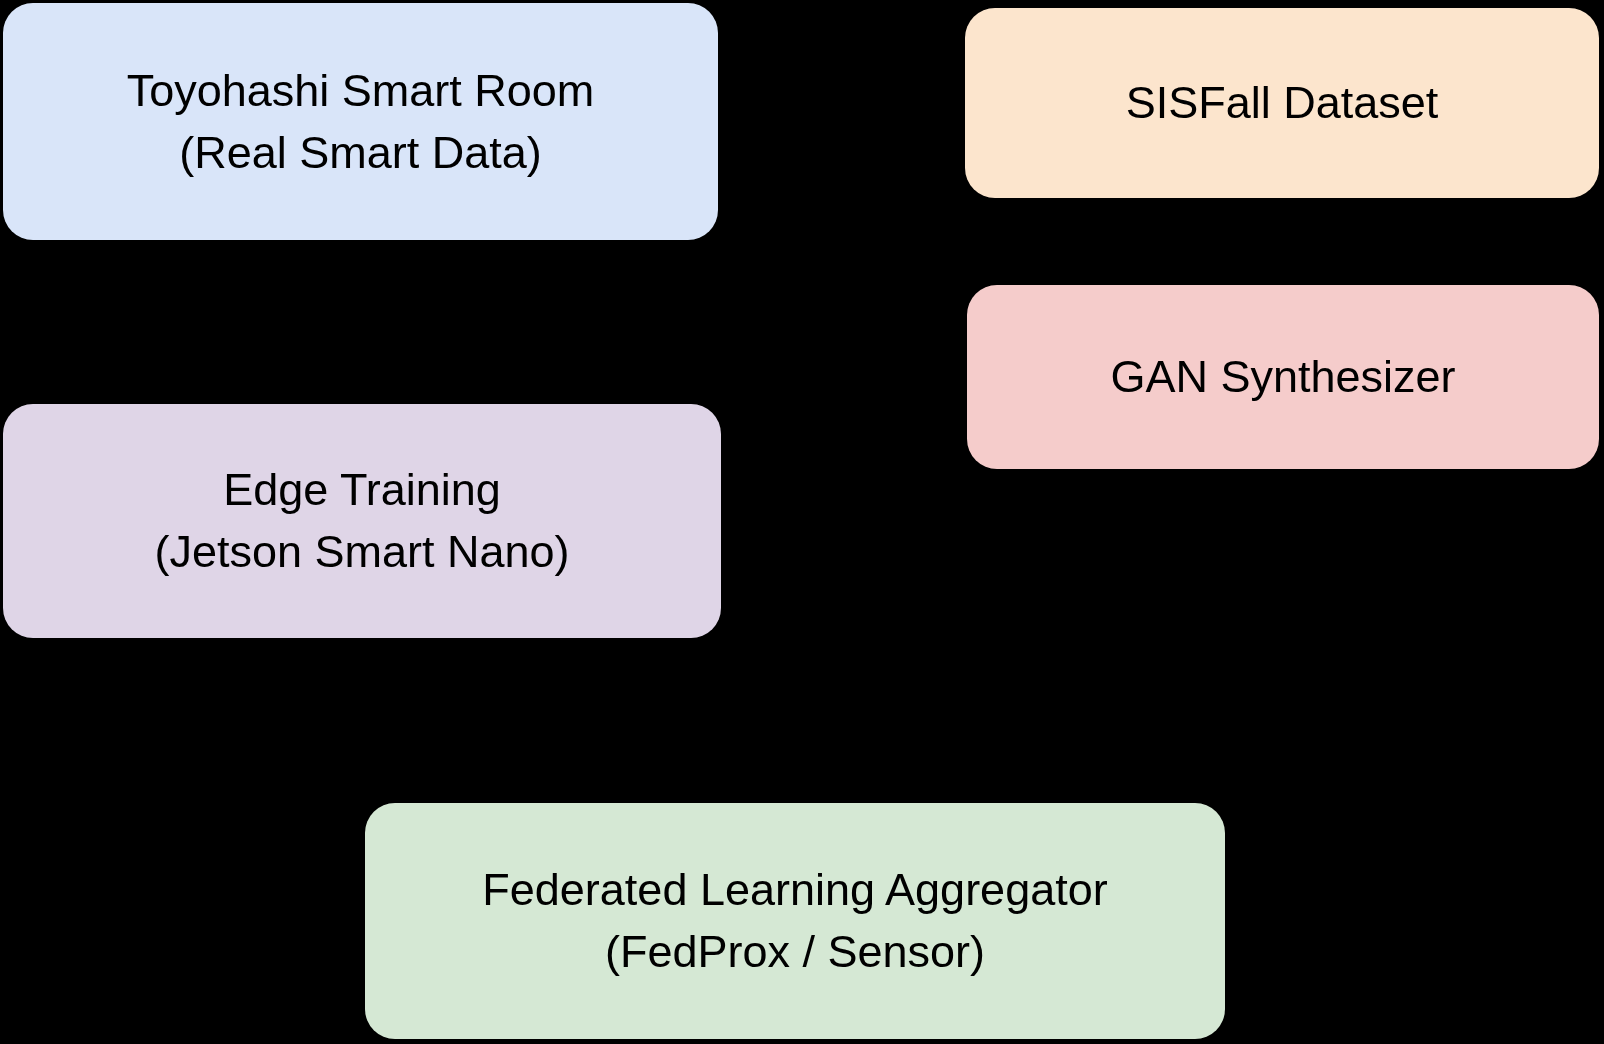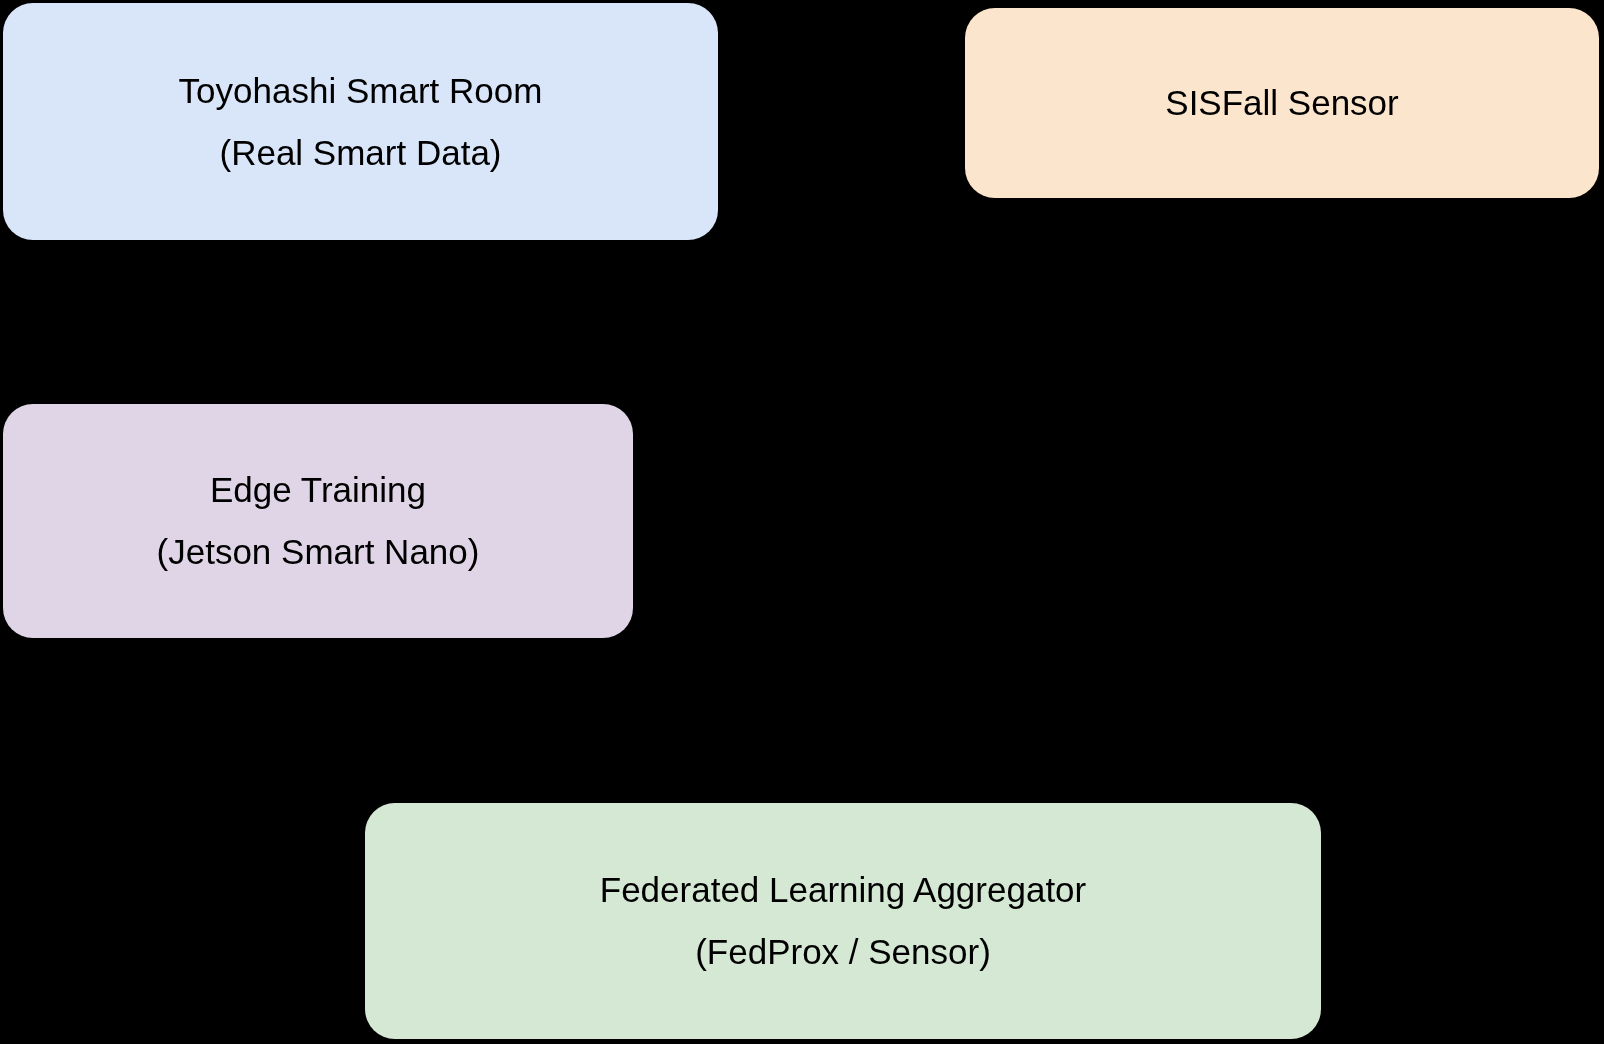--- a/index.html
+++ b/index.html
@@ -17,48 +17,52 @@
   }
   .node {
     position: absolute;
     border-radius: 30px;
     display: flex;
     flex-direction: column;
     align-items: center;
     justify-content: center;
     text-align: center;
     color: #000000;
-    font-size: 35px;
+    font-size: 45px;
     line-height: 62px;
     letter-spacing: 0px;
   }
   .node span:empty { display: none; }
 
   
   .node-toyohashi  { left: 3px;   top: 3px;   width: 715px; height: 237px; }
   .node-sisfall    { left: 965px; top: 8px;   width: 634px; height: 190px; }
   .node-gan        { left: 967px; top: 285px; width: 632px; height: 184px; }
-  .node-edge       { left: 3px;   top: 404px; width: 630px; height: 234px; }
-  .node-federated  { left: 365px; top: 803px; width: 956px; height: 236px; }
+  .node-edge       { left: 3px;   top: 404px; width: 718px; height: 234px; }
+  .node-federated  { left: 365px; top: 803px; width: 860px; height: 236px; }
 </style>
 </head>
 <body>
 
 <div class="canvas">
 
   <div class="node node-toyohashi" style="background: rgb(217, 229, 249);">
     <span>Toyohashi Smart Room</span>
     <span>(Real Smart Data)</span>
   </div>
 
   <div class="node node-sisfall" style="background: rgb(252, 229, 205);">
-    <span>SISFall Sensor</span>
+    <span>SISFall Dataset</span>
 
   </div>
 
+  <div class="node node-gan" style="background: rgb(245, 204, 203);">
+    <span>GAN Synthesizer</span>
+
+  </div>
 
   <div class="node node-edge" style="background: rgb(223, 213, 231);">
     <span>Edge Training</span>
     <span>(Jetson Smart Nano)</span>
   </div>
 
   <div class="node node-federated" style="background: rgb(213, 232, 212);">
     <span>Federated Learning Aggregator</span>
     <span>(FedProx / Sensor)</span>
   </div>

